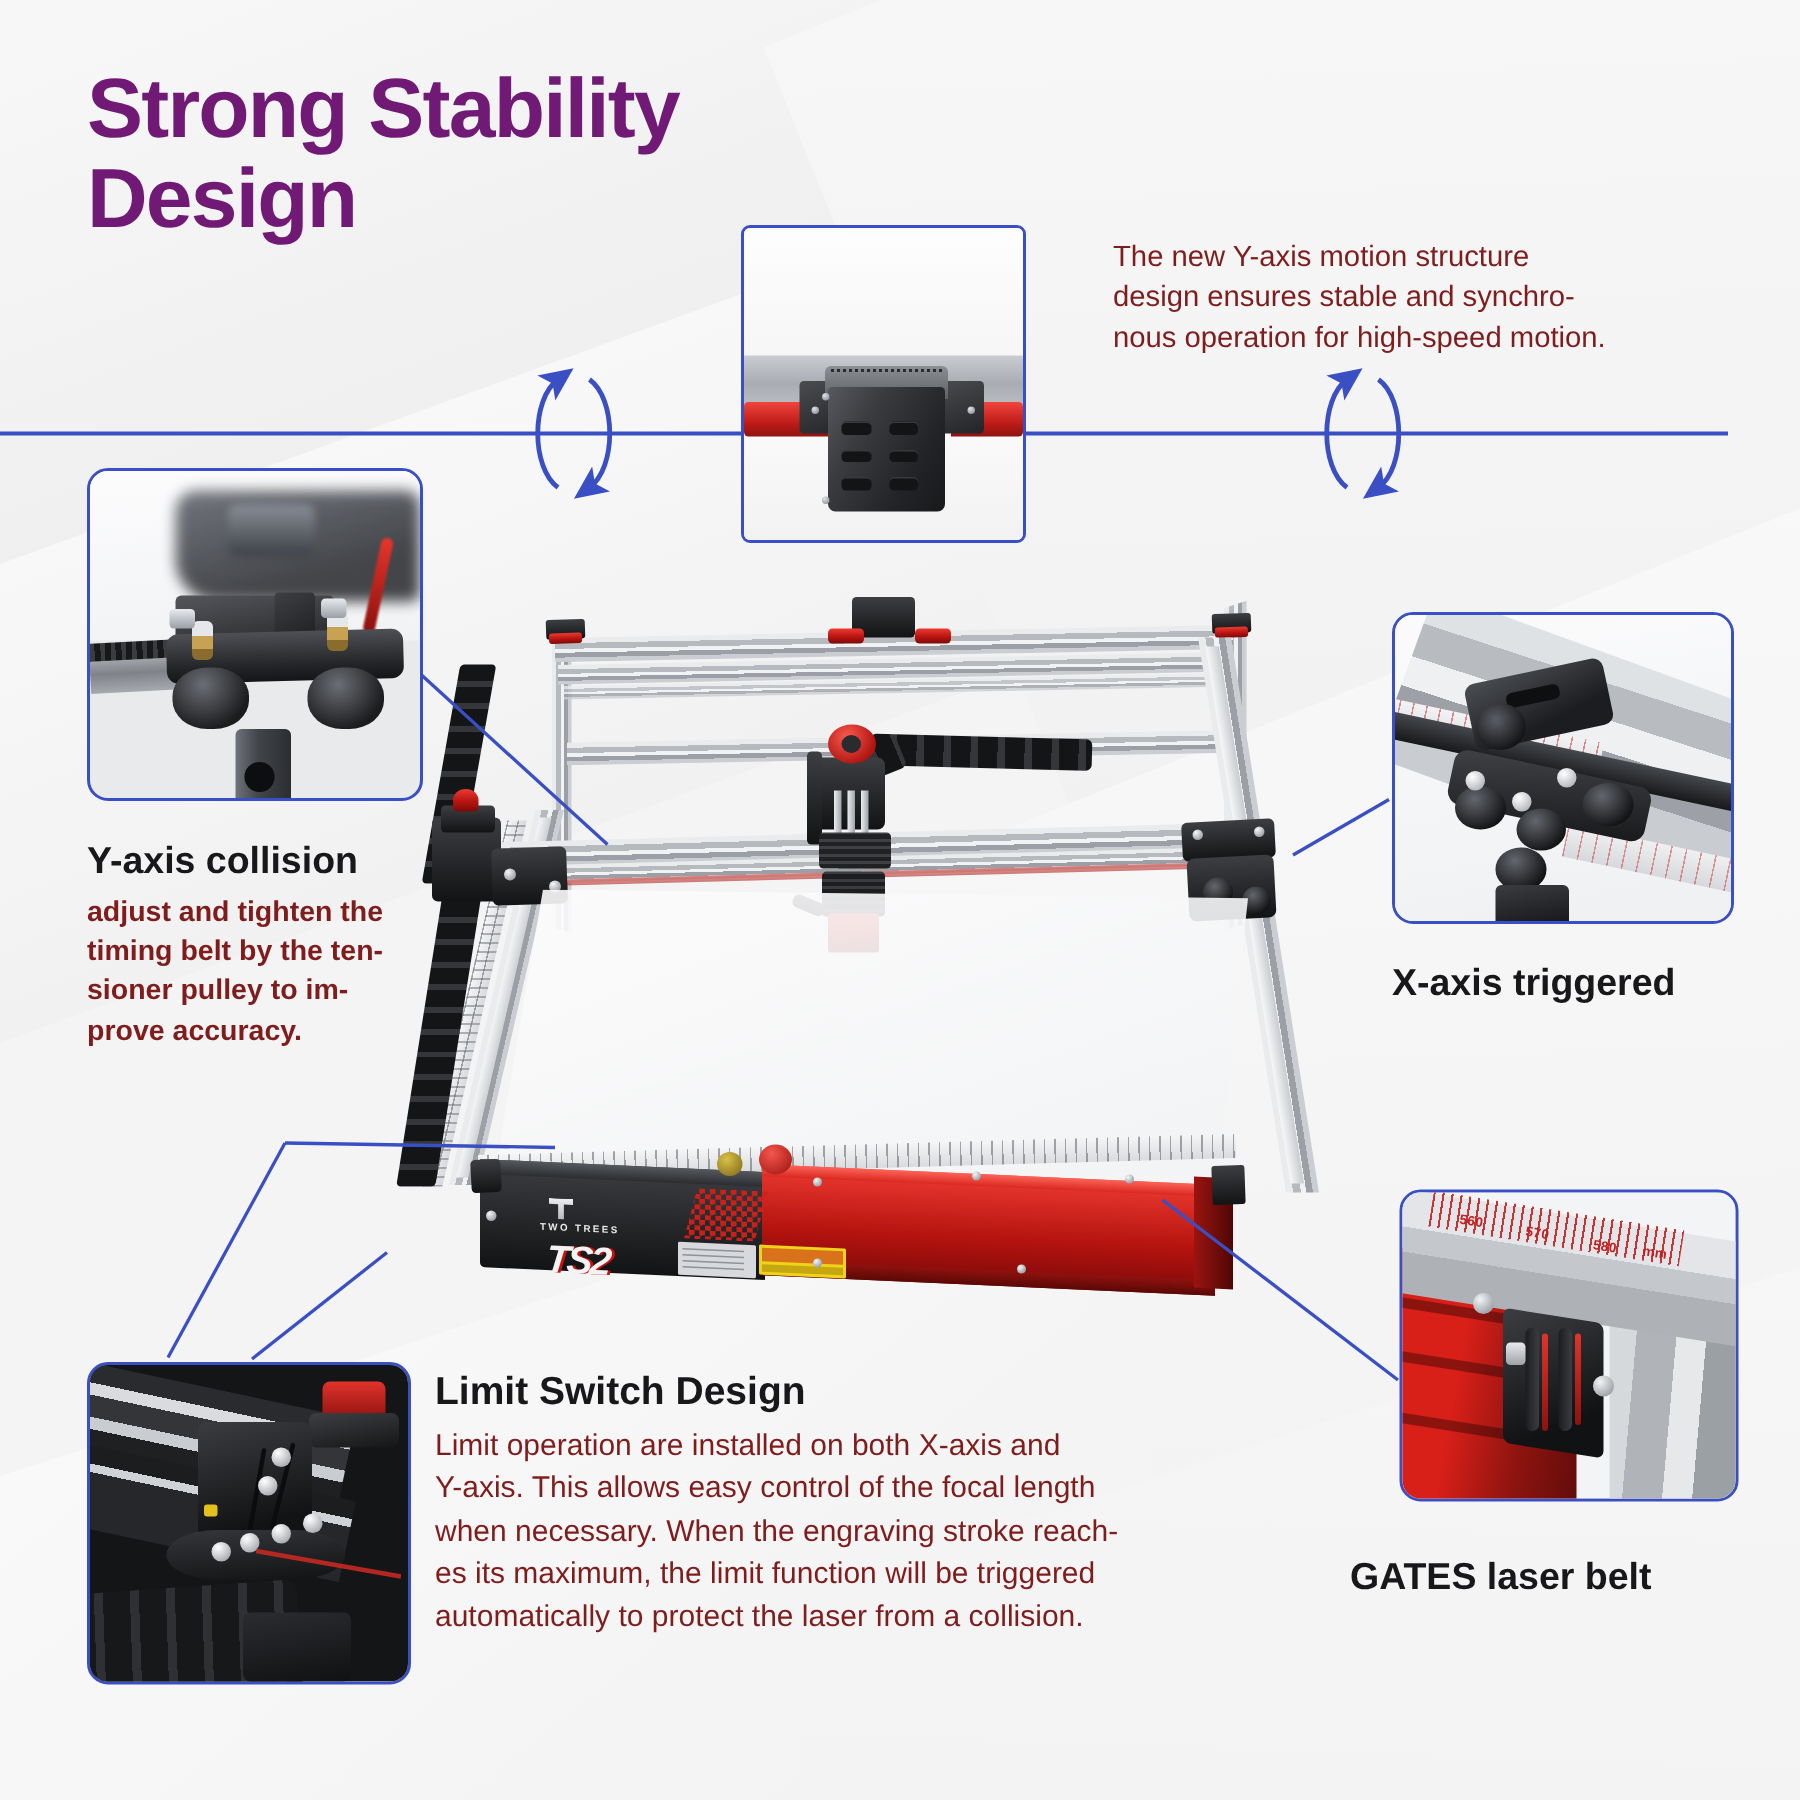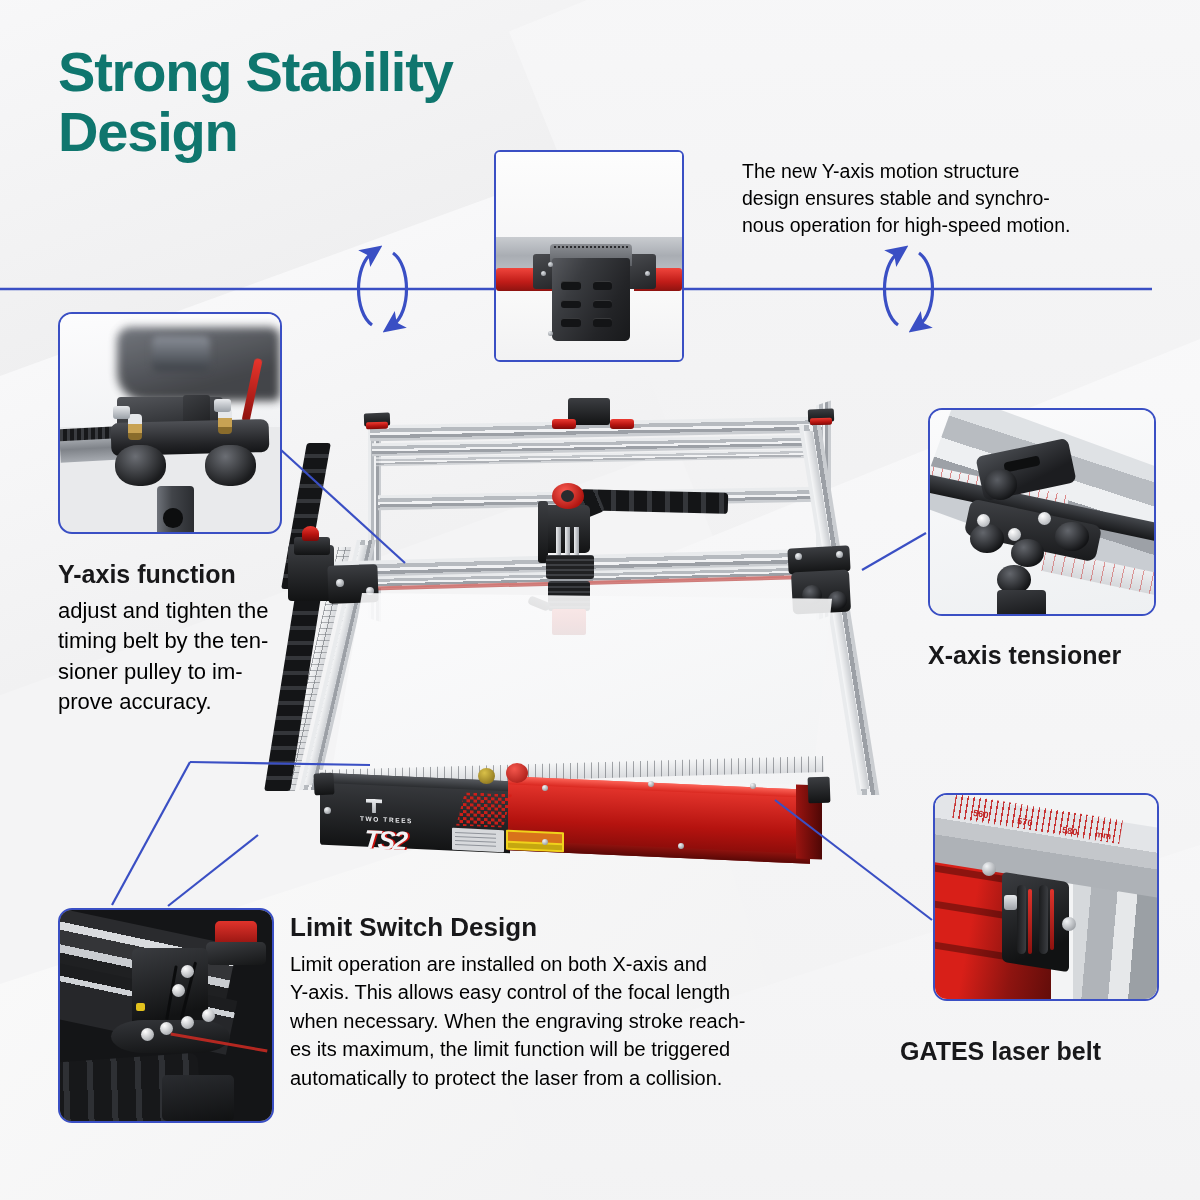--- a/index.html
+++ b/index.html
@@ -38,34 +38,34 @@
         background:linear-gradient(200deg,#f7f7f8,#efeff0);
         transform:rotate(-18deg); }
 
   
   #lines { position:absolute; inset:0; z-index:4; pointer-events:none; }
 
   
   #title {
     position:absolute; left:58px; top:42px; z-index:6;
     font-size:56px; font-weight:700; line-height:1.08;
-    letter-spacing:-1.2px; color:#0f766e;
+    letter-spacing:-1.2px; color:#701a75;
     white-space:pre-line;
   }
 
-  .body-text { color:#000000; line-height:1.38; white-space:pre-line; }
+  .body-text { color:#7f1d1d; line-height:1.38; white-space:pre-line; }
   .head-text { font-weight:700; color:#18181a; }
 
   #topRightText {
     position:absolute; left:742px; top:158px; width:430px; z-index:6;
     font-size:19.5px;
   }
 
   #yHead { position:absolute; left:58px; top:560px; z-index:6; font-size:25px; }
-  #yBody { position:absolute; left:58px; top:596px; width:250px; z-index:6; font-size:22px; }
+  #yBody { position:absolute; left:58px; top:596px; width:250px; z-index:6; font-size:19px;font-weight:bold; }
 
   #xHead { position:absolute; left:928px; top:641px; z-index:6; font-size:25px; }
 
   #gHead { position:absolute; left:900px; top:1037px; z-index:6; font-size:25px; }
 
   #limHead { position:absolute; left:290px; top:912px; z-index:6; font-size:26px; }
   #limBody { position:absolute; left:290px; top:950px; width:545px; z-index:6; font-size:20px; line-height:1.42; }
 
   
   .inset {
@@ -549,27 +549,27 @@
   <line x1="932" y1="920" x2="775" y2="800" stroke="#3a4fc4" stroke-width="2.2"></line>
 </svg>
 
 <h1 id="title">Strong Stability
 Design</h1>
 
 <p id="topRightText" class="body-text">The new Y-axis motion structure
 design ensures stable and synchro-
 nous operation for high-speed motion.</p>
 
-<h2 id="yHead" class="head-text">Y-axis function</h2>
+<h2 id="yHead" class="head-text">Y-axis collision</h2>
 <p id="yBody" class="body-text">adjust and tighten the
 timing belt by the ten-
 sioner pulley to im-
 prove accuracy.</p>
 
-<h2 id="xHead" class="head-text">X-axis tensioner</h2>
+<h2 id="xHead" class="head-text">X-axis triggered</h2>
 
 <h2 id="gHead" class="head-text">GATES laser belt</h2>
 
 <h2 id="limHead" class="head-text">Limit Switch Design</h2>
 <p id="limBody" class="body-text">Limit operation are installed on both X-axis and
 Y-axis. This allows easy control of the focal length
 when necessary. When the engraving stroke reach-
 es its maximum, the limit function will be triggered
 automatically to protect the laser from a collision.</p>
 

